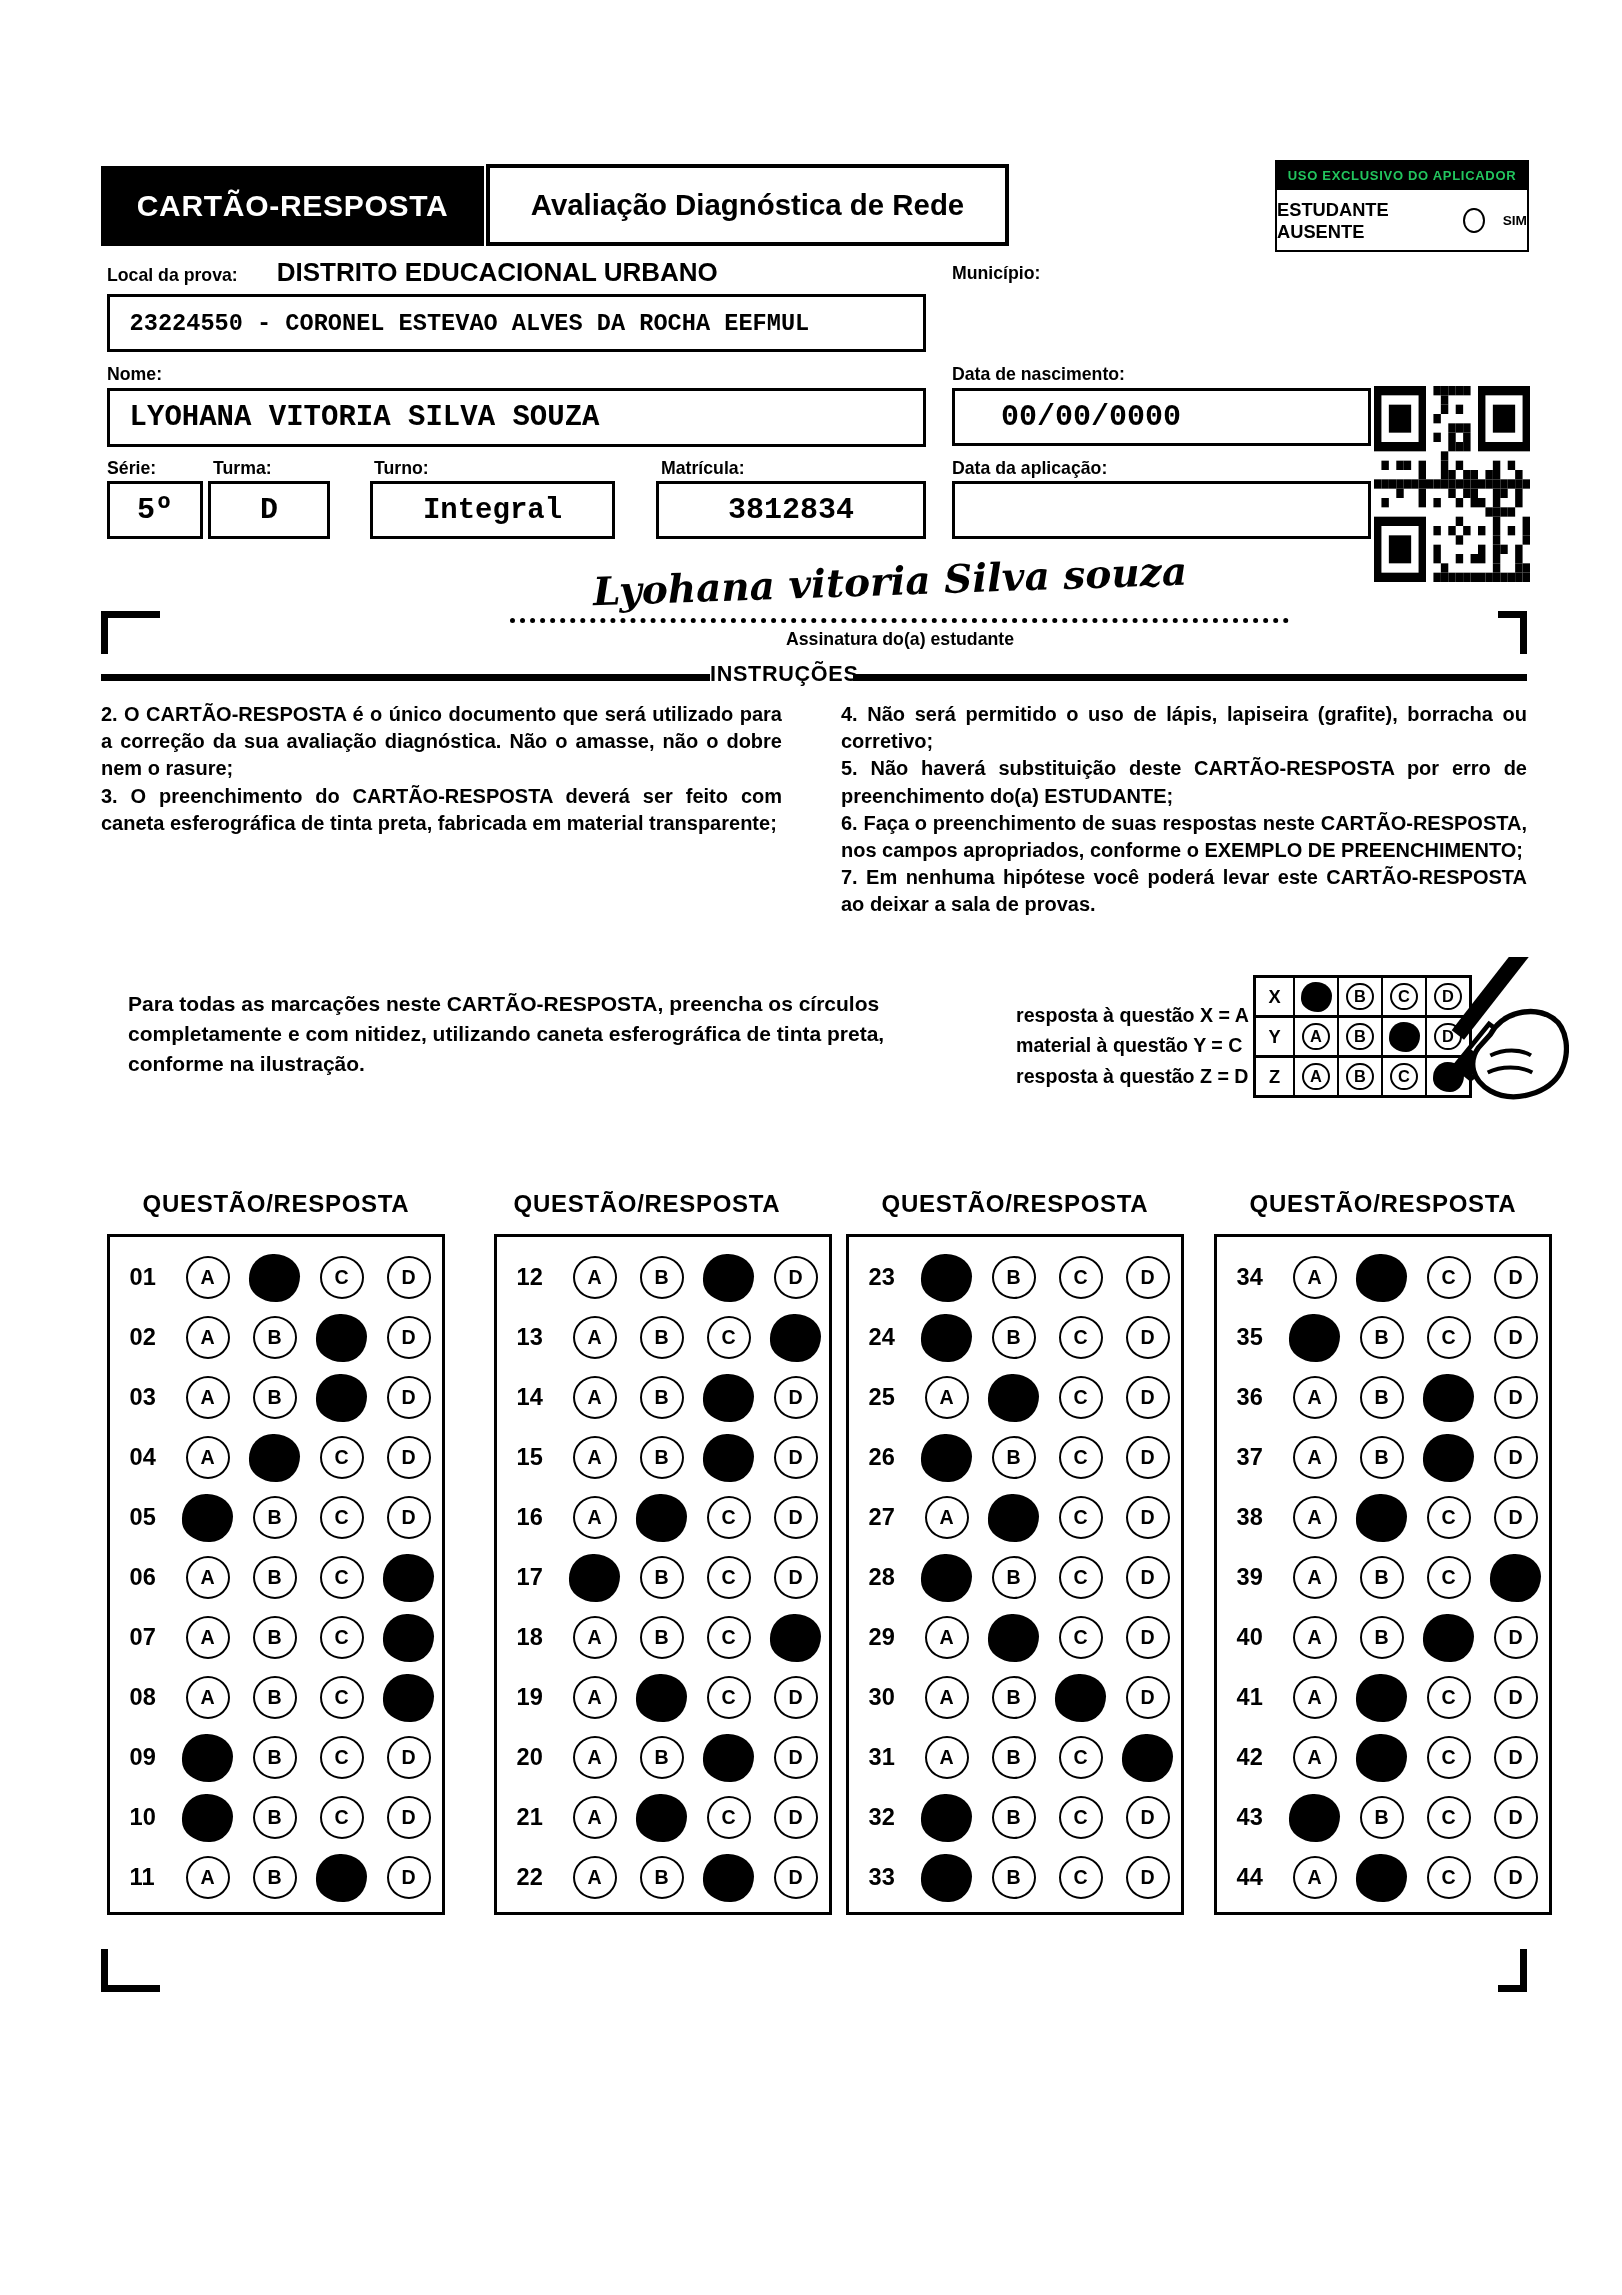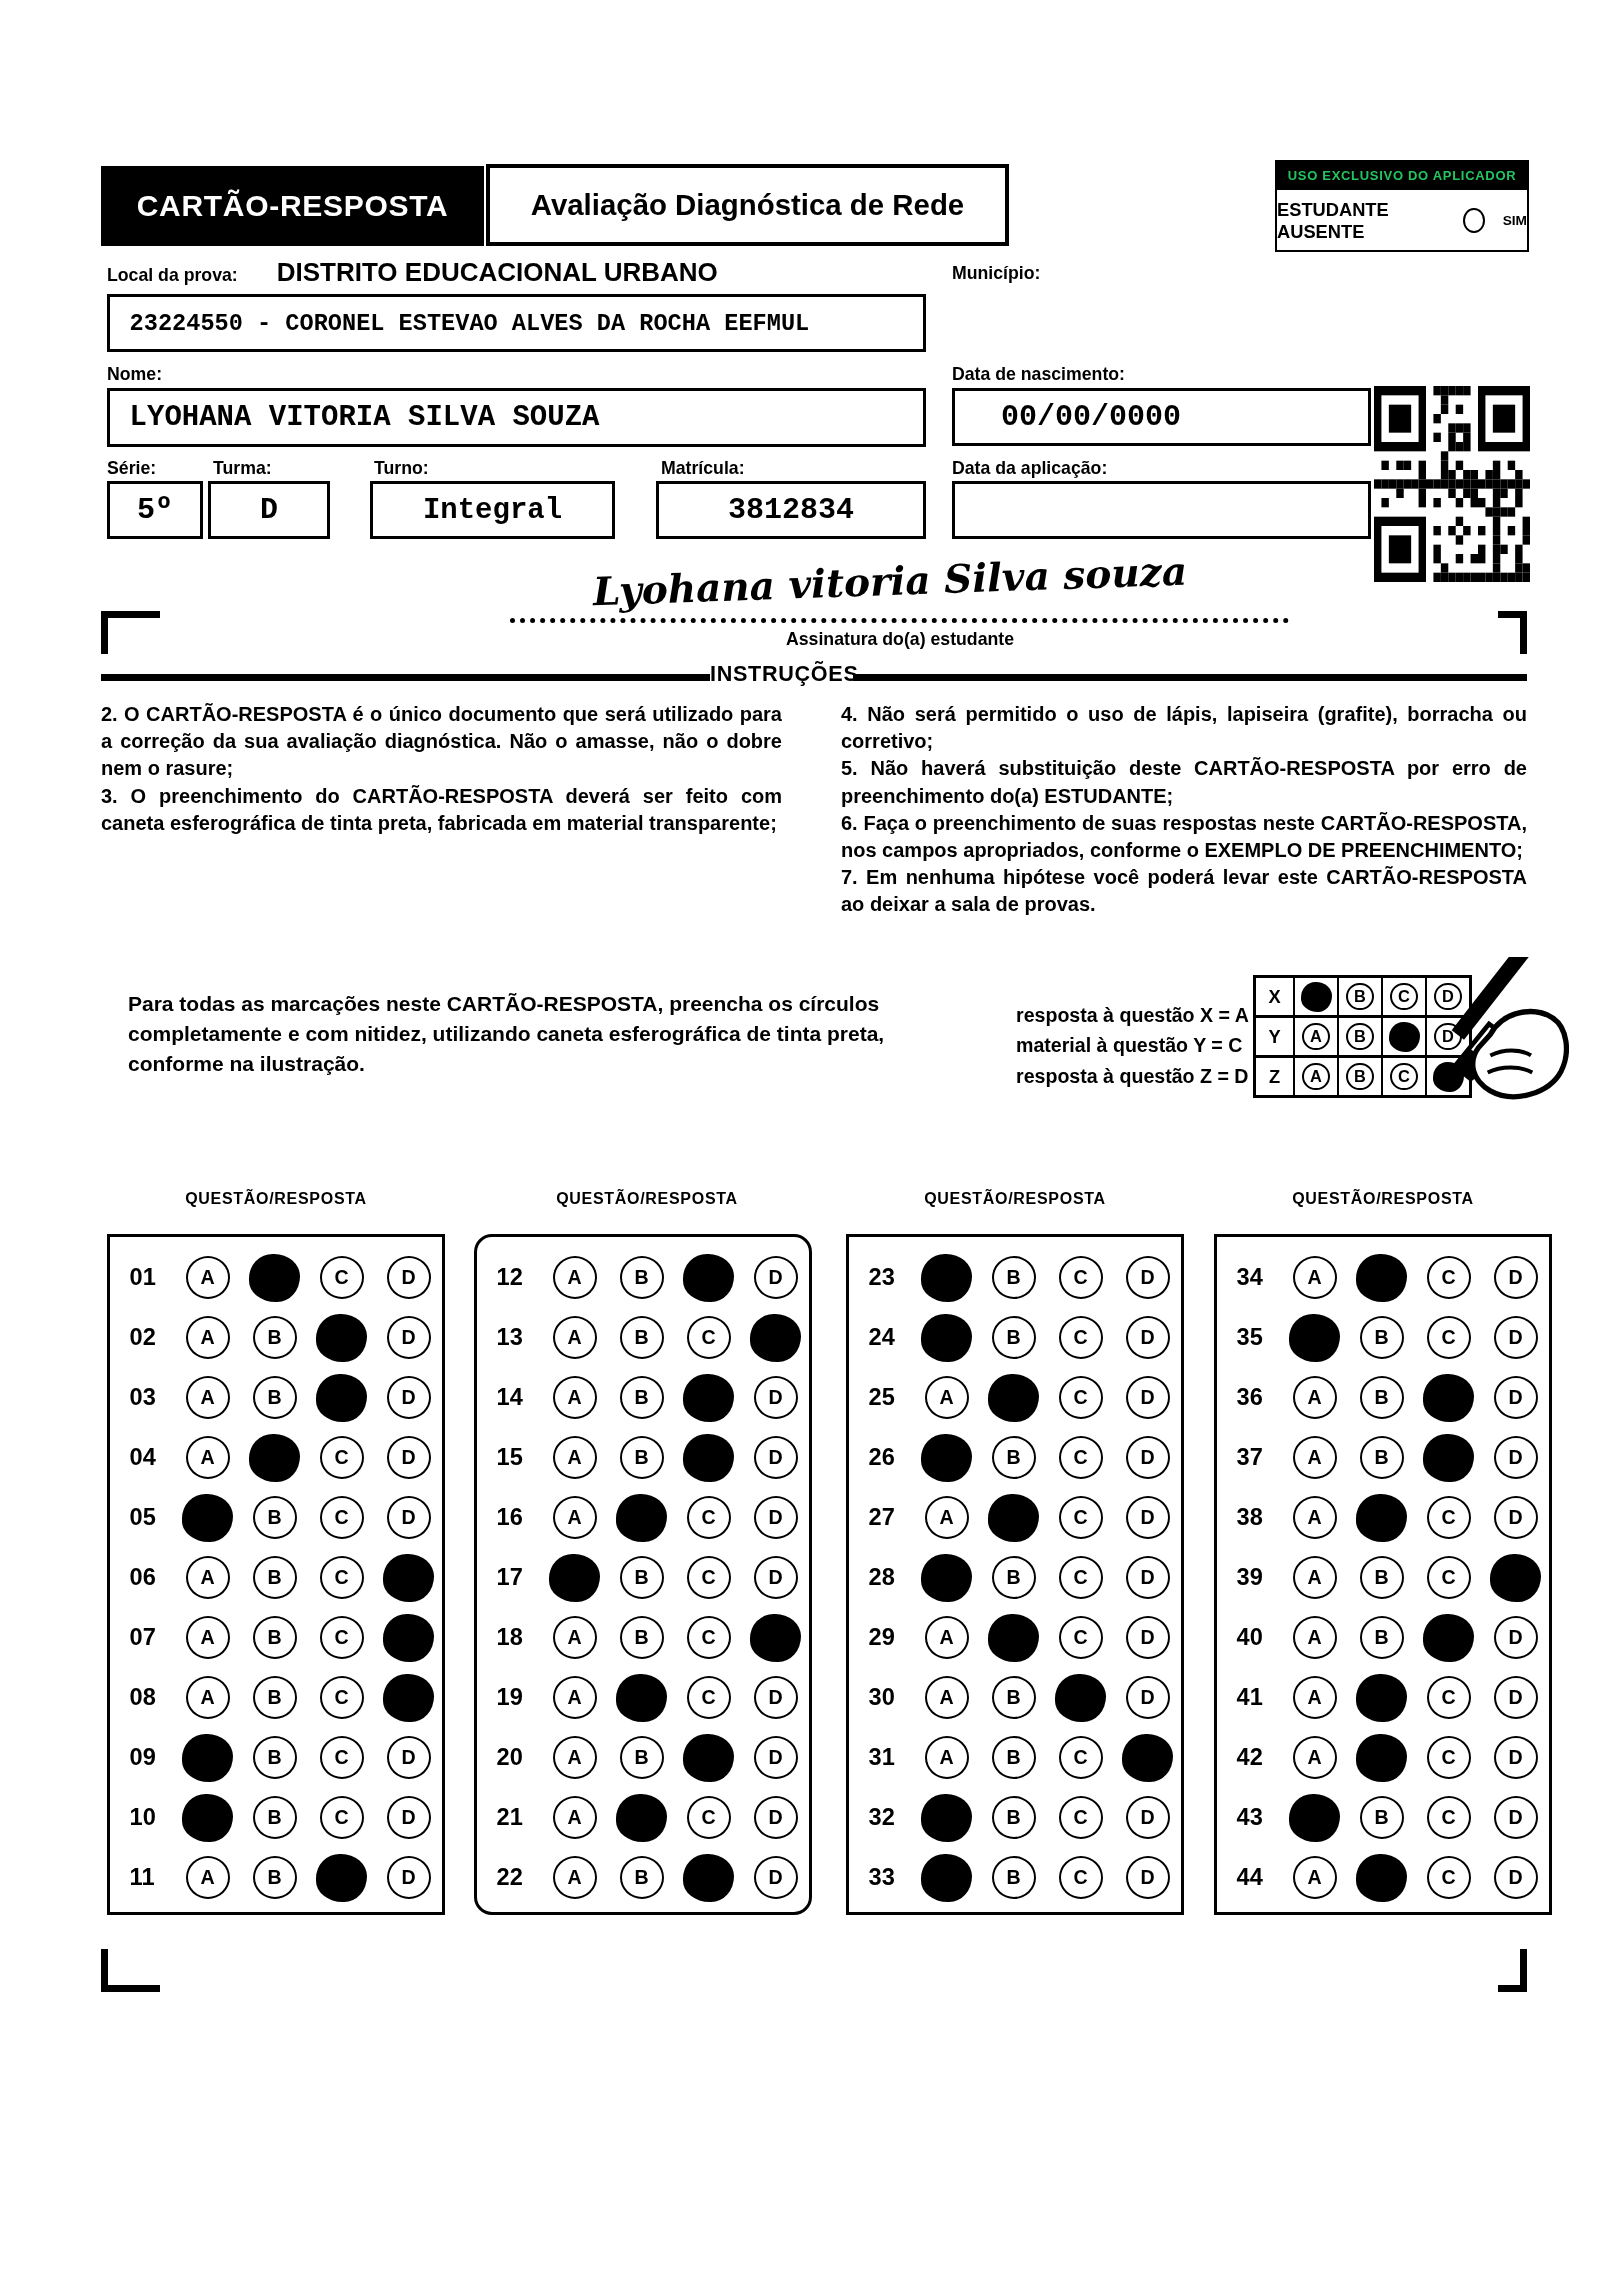--- a/index.html
+++ b/index.html
@@ -83,21 +83,21 @@
   .ex-cell:last-child{border-right:none;}
   .ex-cell.lab{width:37px;font-size:18.3px;font-weight:bold;}
   .ex-bubble{width:27.5px;height:27.5px;border:2px solid #000;border-radius:50%;display:flex;
              align-items:center;justify-content:center;font-size:16.4px;font-weight:bold;
              box-sizing:border-box;background:#fff;}
   .ex-bubble.filled{background:#000;border:none;width:31px;height:30px;
                     border-radius:47% 53% 45% 55% / 53% 47% 55% 45%;}
   .hand{position:absolute;left:1392px;top:957px;}
 
   
-  .ans-header{position:absolute;top:1190px;width:338px;text-align:center;font-size:16px;
+  .ans-header{position:absolute;top:1190px;width:338px;text-align:center;font-size:24px;
               font-weight:bold;letter-spacing:0.7px;}
   .agrid{position:absolute;top:1234px;width:338px;height:681px;border:3.3px solid #000;
          box-sizing:border-box;padding-top:10.5px;background:#fff;}
   .arow{height:60px;display:flex;align-items:center;}
   .anum{width:64px;padding-left:19.6px;font-size:23.6px;font-weight:bold;box-sizing:border-box;}
   .aslot{width:67px;display:flex;justify-content:center;align-items:center;}
   .bubble{width:44px;height:43px;border:2.6px solid #000;border-radius:50%;display:flex;
           align-items:center;justify-content:center;font-size:19.6px;font-weight:bold;
           box-sizing:border-box;background:#fff;}
   .bubble.filled{background:#000;border:none;width:51px;height:48px;
@@ -530,21 +530,21 @@
           <div class="bubble">B</div>
         </div>
         <div class="aslot">
           <div class="bubble filled"></div>
         </div>
         <div class="aslot">
           <div class="bubble">D</div>
         </div>
       </div>
     </div>
-  <div id="agrid-1" class="agrid" style="left:474px;border-radius:18px;">
+  <div id="agrid-1" class="agrid" style="left:494px;">
       <div class="arow">
         <div class="anum">12</div>
         <div class="aslot">
           <div class="bubble">A</div>
         </div>
         <div class="aslot">
           <div class="bubble">B</div>
         </div>
         <div class="aslot">
           <div class="bubble filled"></div>

